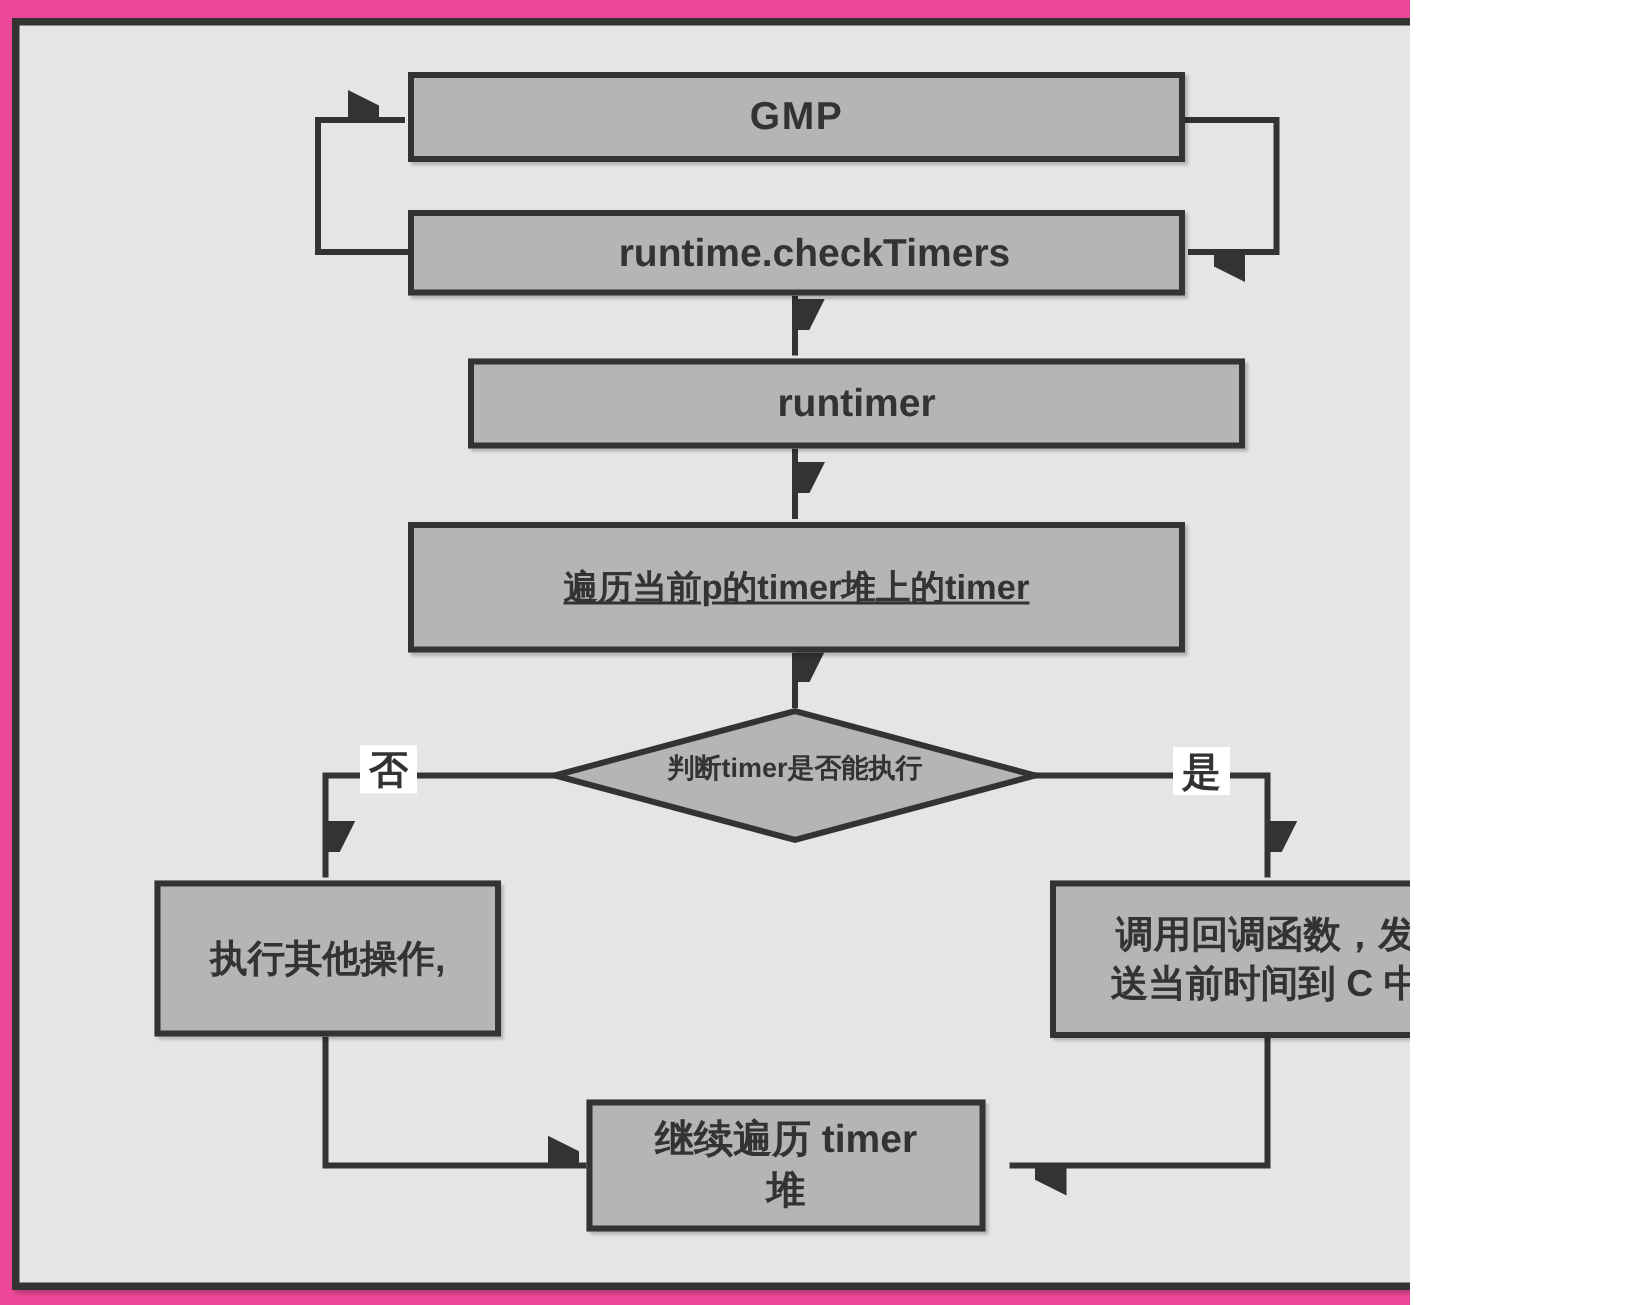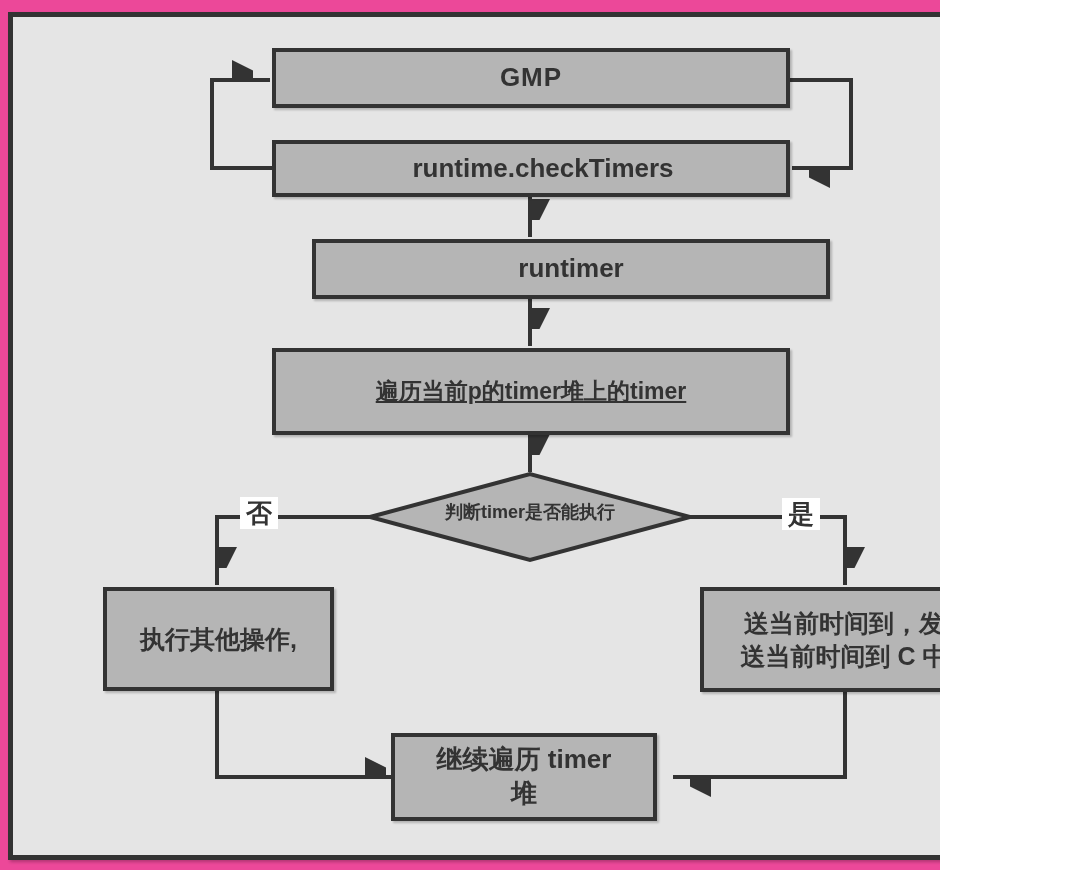--- a/index.html
+++ b/index.html
@@ -133,21 +133,21 @@
 
   <div class="edge-label edge-label-yes">
     <span>是</span>
   </div>
 
   <div class="node node-other-ops">
     <span>执行其他操作,</span>
   </div>
 
   <div class="node node-callback">
-    <span>送当前时间到，发</span>
+    <span>调用回调函数，发</span>
     <span>送当前时间到 C 中</span>
   </div>
 
   <div class="node node-continue">
     <span>继续遍历 timer</span>
     <span>堆</span>
   </div>
 
 </div>
 

